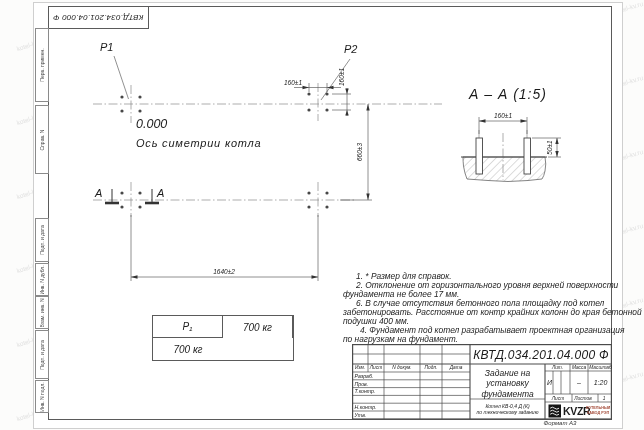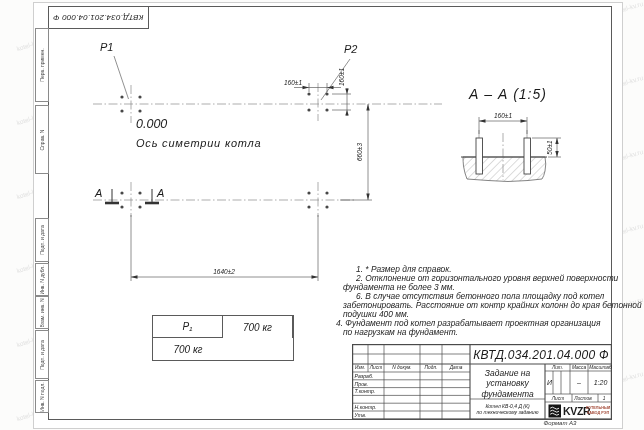--- a/index.html
+++ b/index.html
@@ -17,21 +17,21 @@
   .mbox{left:35px;width:12px;border:0.8px solid #8a8a8a;display:flex;align-items:center;justify-content:center;background:transparent;}
   .mbox span{transform:rotate(-90deg);white-space:nowrap;font-size:5px;color:#444;}
   
   .stamp{left:49px;top:7px;width:99px;height:21px;border-right:1px solid #5a5a5a;border-bottom:1px solid #5a5a5a;display:flex;align-items:center;justify-content:center;}
   .stamp span{transform:rotate(180deg);font:italic 8px "Liberation Sans",sans-serif;white-space:nowrap;letter-spacing:0.2px;color:#222;}
   
   .wm{position:absolute;font-size:6.5px;color:#e0e0e0;transform:rotate(-17deg);white-space:nowrap;pointer-events:none;}
   #wm-layer{left:0;top:0;width:644px;height:430px;z-index:1;}
   .content{z-index:2;}
   
-  .note-line{position:absolute;font:italic 8.4px "Liberation Sans",sans-serif;white-space:nowrap;color:#222;z-index:2;}
+  .note-line{position:absolute;font:italic 8.4px "Liberation Sans",sans-serif;white-space:nowrap;color:#222;z-index:2;margin-top:7px;}
   
   .ltable{left:152px;top:315px;width:140px;height:44px;border:1px solid #5a5a5a;display:grid;grid-template-rows:22px 22px;grid-template-columns:70px 70px;z-index:2;}
   .ltable .c{display:flex;align-items:center;justify-content:center;font:italic 10px "Liberation Sans",sans-serif;color:#222;text-align:center;}
   .ltable .br{border-right:1px solid #5a5a5a;}
   .ltable .bb{border-bottom:1px solid #5a5a5a;}
   
   #drawing{left:0;top:0;z-index:2;}
   #drawing .cl{stroke:#8a8a8a;stroke-width:0.7;fill:none;stroke-dasharray:9 2.5 1.5 2.5;}
   #drawing .thin{stroke:#555;stroke-width:0.65;}
   #drawing .sline{stroke:#333;}
@@ -291,25 +291,25 @@
       <line class="thin" x1="557" y1="138" x2="557" y2="157"></line>
       <polygon points="557,138 555.3,144 558.7,144"></polygon>
       <polygon points="557,157 555.3,151 558.7,151"></polygon>
       <text class="dtxt" text-anchor="middle" transform="rotate(-90 552 147.5)" x="552" y="147.5">50±1</text>
     </g>
   </g>
 </svg>
 
 <div class="note-line" style="left:356px;top:264px;">1. * Размер для справок.</div>
 <div class="note-line" style="left:356px;top:273px;">2. Отклонение от горизонтального уровня верхней поверхности</div>
-<div class="note-line" style="left:343px;top:282px;">фундамента не более 3 мм.</div>
+<div class="note-line" style="left:343px;top:282px;">фундамента не более 17 мм.</div>
 <div class="note-line" style="left:356px;top:291px;">6. В случае отсутствия бетонного пола площадку под котел</div>
 <div class="note-line" style="left:343px;top:300px;">забетонировать. Расстояние от контр крайних колонн до края бетонной</div>
 <div class="note-line" style="left:343px;top:309px;">подушки 400 мм.</div>
-<div class="note-line" style="left:336px;top:318px;">4. Фундамент под котел разрабатывает проектная организация</div>
+<div class="note-line" style="left:360px;top:318px;">4. Фундамент под котел разрабатывает проектная организация</div>
 <div class="note-line" style="left:343px;top:327px;">по нагрузкам на фундамент.</div>
 
 <div class="abs ltable">
   <div class="c br bb">P₁</div>
   <div class="c br">700 кг</div>
   <div class="c">700 кг</div>
 </div>
 
 <svg class="abs" id="tblock" width="260" height="76" viewBox="0 0 260 76">
   <rect x="0.6" y="0.6" width="258.8" height="74.4" fill="none" stroke="#4a4a4a" stroke-width="1.2"></rect>

